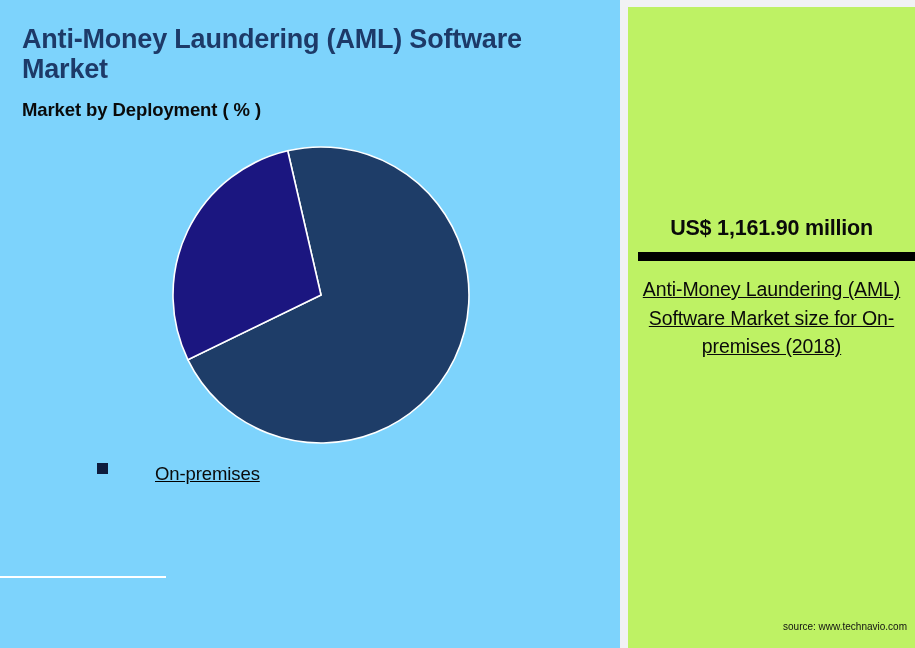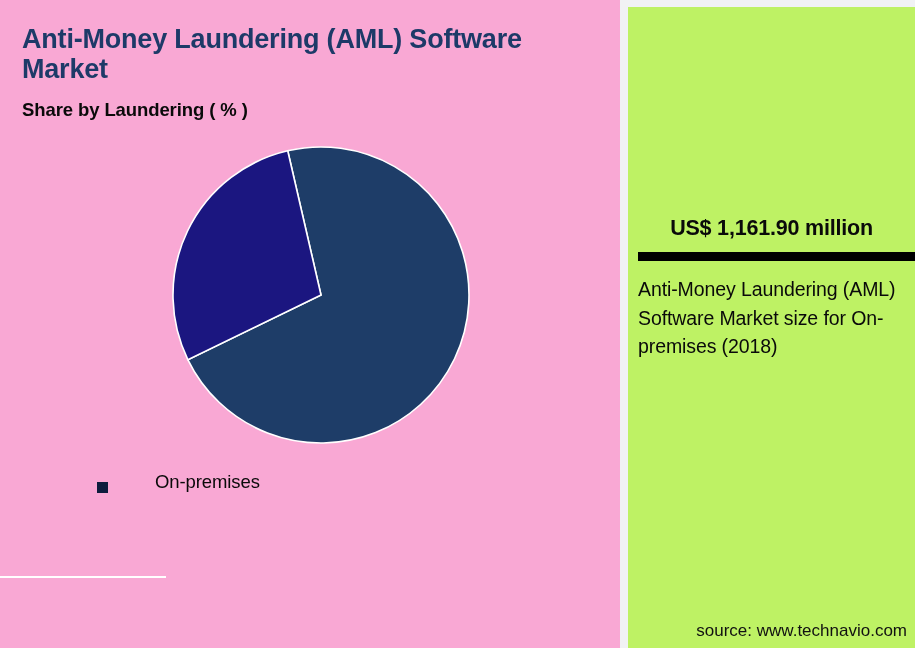--- a/index.html
+++ b/index.html
@@ -22,21 +22,21 @@
     height: 648px;
   }
 
   
   #left-panel {
     position: absolute;
     left: 0;
     top: 0;
     width: 620px;
     height: 648px;
-    background: #f9a8d4;
+    background: #7dd3fc;
   }
 
   #chart-title {
     position: absolute;
     left: 22px;
     top: 24px;
     width: 560px;
     font-size: 27px;
     font-weight: bold;
     line-height: 1.12;
@@ -66,22 +66,23 @@
 
   
   #legend {
     position: absolute;
     left: 97px;
     top: 463px;
     width: 360px;
   }
   .legend-row {
     display: flex;
-    align-items: flex-end;
+    align-items: flex-start;
     height: 30px;
+    text-decoration: underline;
   }
   .legend-swatch {
     width: 11px;
     height: 11px;
     flex: 0 0 auto;
     margin-right: 47px;
   }
   .legend-label {
     font-size: 18.5px;
     color: #0a0a0a;
@@ -127,45 +128,47 @@
     width: 287px;
     height: 9px;
     background: #000000;
   }
 
   #kpi-caption {
     position: absolute;
     left: 10px;
     top: 268px;
     width: 267px;
+    text-align: center;
     font-size: 19.5px;
     line-height: 1.47;
     color: #0a0a0a;
     letter-spacing: -0.1px;
+    text-decoration: underline;
   }
 
   #source-note {
     position: absolute;
     left: 0;
     top: 614px;
     width: 279px;
     text-align: right;
-    font-size: 17px;
+    font-size: 10px;
     color: #111111;
   }
 </style>
 </head>
 <body>
 
 <div id="root">
 
   <div id="left-panel">
 
     <div id="chart-title">Anti-Money Laundering (AML) Software Market</div>
-    <div id="chart-subtitle">Share by Laundering ( % )</div>
+    <div id="chart-subtitle">Market by Deployment ( % )</div>
 
     <div id="pie-wrap">
       <svg id="pie-svg" viewBox="0 0 298 298">
         <g id="pie-slices">
             <path d="M 149 149 L 115.71 4.79 A 148 148 0 1 1 15.93 213.79 Z" fill="#1e3d68" stroke="#ffffff" stroke-width="1.6"></path>
             <path d="M 149 149 L 15.93 213.79 A 148 148 0 0 1 115.71 4.79 Z" fill="#1b1680" stroke="#ffffff" stroke-width="1.6"></path>
           </g>
       </svg>
     </div>
 

